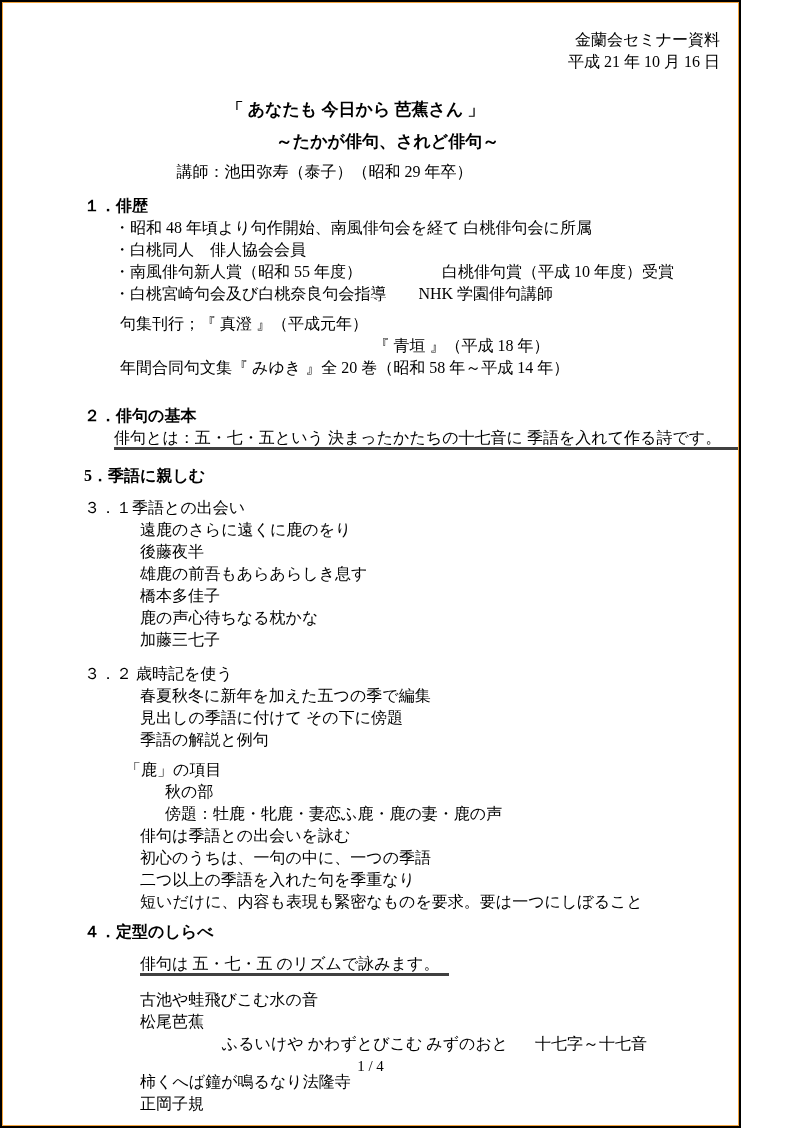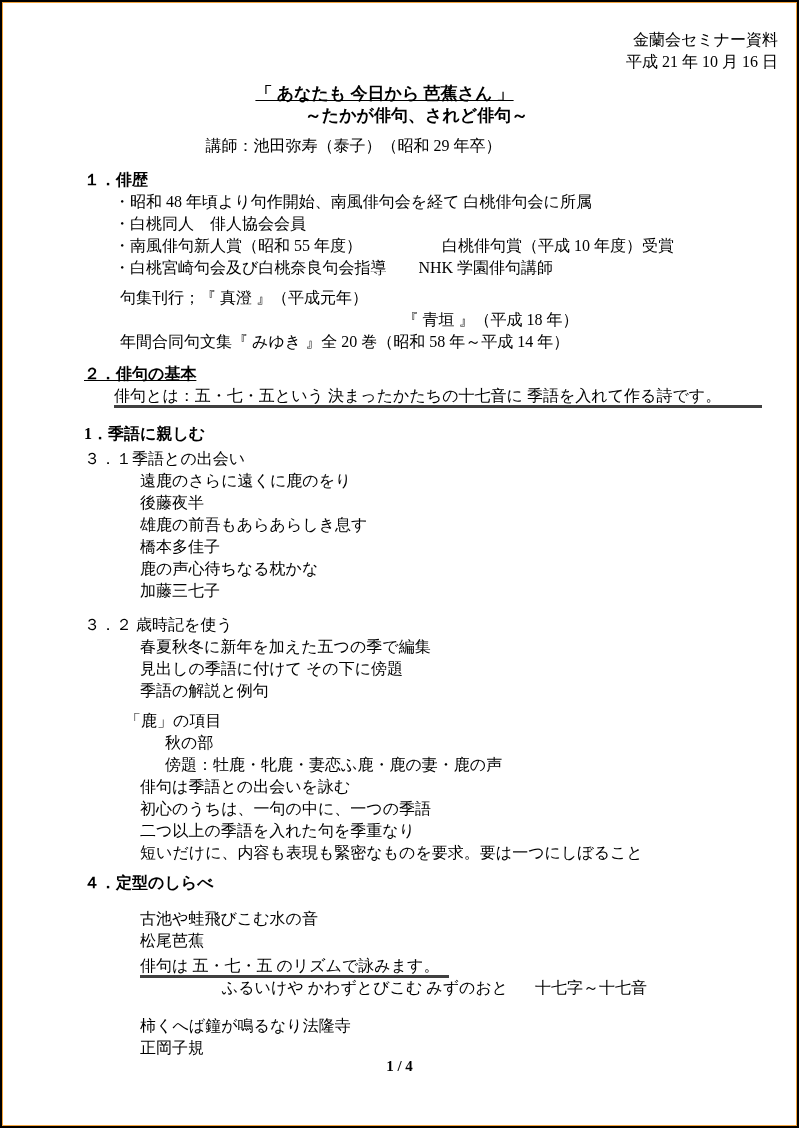--- a/index.html
+++ b/index.html
@@ -2,21 +2,21 @@
 <html><head>
 <meta charset="utf-8">
 <style>
   html, body {
     margin: 0;
     padding: 0;
     background: #ffffff;
   }
   .page {
     position: relative;
-    width: 799px;
+    width: 741px;
     height: 1128px;
     box-sizing: border-box;
     border: 2px solid #000000;
     background: #ffffff;
     font-family: "Liberation Serif", "DejaVu Serif", serif;
     color: #000000;
     overflow: hidden;
   }
   .inner {
     position: absolute;
@@ -43,20 +43,21 @@
     margin-right: 30px;
     white-space: pre;
   }
   .subtitle-line {
     text-align: center;
     font-weight: bold;
     font-size: 17px;
     line-height: 22px;
     margin-left: 34px;
     white-space: pre;
+    margin-top: 10px;
   }
   .lecturer-line {
     text-align: center;
     padding-right: 92px;
     margin-top: 8px;
   }
   .sec-heading {
     font-weight: bold;
     margin-left: 81px;
   }
@@ -65,46 +66,46 @@
   }
   .ind-bullet  { margin-left: 111px; }
   .ind-pub     { margin-left: 117px; }
   .ind-pub2    { margin-left: 182px; text-align: center; }
   .ind-body    { margin-left: 137px; flex-direction: column; }
   .ind-shika   { margin-left: 122px; }
   .ind-shika2  { margin-left: 162px; }
   .ind-reading { margin-left: 192px; text-align: center; }
 
   .mt8  { margin-top: 8px; }
-  .mt10 { margin-top: 3px; font-family: Liberation Serif, serif; }
+  .mt10 { margin-top: 10px; font-family: Liberation Serif, serif; }
   .mt12 { margin-top: 12px; }
   .mt14 { margin-top: 14px; }
   .mt16 { margin-top: 16px; }
-  .mt18 { margin-top: 10px; text-decoration: underline; }
+  .mt18 { margin-top: 26px; }
 
   .row { display: flex; }
   .poem-text   { width: 280px; }
   .haiku-text  { width: 230px; }
   .reading-text{ width: 340px; }
 
   .ul-extend {
     border-bottom: 3px solid #404040;
     padding-bottom: 1px;
   }
   .ul-long  { padding-right: 41px; }
   .ul-short { padding-right: 10px; }
   .ul-part  { text-decoration: underline; }
 
   .footer {
     position: absolute;
     bottom: 50px;
     left: 0;
     width: 100%;
     text-align: center;
-    font-weight: bold;
+    font-weight: normal;
     font-size: 15px;
   }
 </style>
 </head>
 <body>
 
 <div class="page">
   <div class="inner">
 
     <div class="meta-block">
@@ -122,21 +123,21 @@
     <div class="line ind-bullet">・南風俳句新人賞（昭和 55 年度）　　　　　白桃俳句賞（平成 10 年度）受賞</div>
     <div class="line ind-bullet">・白桃宮崎句会及び白桃奈良句会指導　　NHK 学園俳句講師</div>
 
     <div class="line ind-pub mt8">句集刊行；『 真澄 』（平成元年）</div>
     <div class="line ind-pub2">『 青垣 』（平成 18 年）</div>
     <div class="line ind-pub">年間合同句文集『 みゆき 』全 20 巻（昭和 58 年～平成 14 年）</div>
 
     <div class="line sec-heading mt18">２．俳句の基本</div>
     <div class="line ind-bullet"><span class="ul-extend ul-long">俳句とは：五・七・五という 決まったかたちの十七音に 季語を入れて作る詩です。</span></div>
 
-    <div class="line sec-heading mt16">1．季語に親しむ</div>
+    <div class="line sec-heading mt16">5．季語に親しむ</div>
 
     <div class="line sub-heading mt10">３．１季語との出会い</div>
     <div class="line row ind-body">
       <span class="poem-text">遠鹿のさらに遠くに鹿のをり</span>
       <span>後藤夜半</span>
     </div>
     <div class="line row ind-body">
       <span class="poem-text">雄鹿の前吾もあらあらしき息す</span>
       <span>橋本多佳子</span>
     </div>
@@ -153,26 +154,26 @@
     <div class="line ind-shika mt8">「鹿」の項目</div>
     <div class="line ind-shika2">秋の部</div>
     <div class="line ind-shika2">傍題：牡鹿・牝鹿・妻恋ふ鹿・鹿の妻・鹿の声</div>
 
     <div class="line ind-body">俳句は季語との出会いを詠む</div>
     <div class="line ind-body">初心のうちは、一句の中に、一つの季語</div>
     <div class="line ind-body">二つ以上の季語を入れた句を季重なり</div>
     <div class="line ind-body">短いだけに、内容も表現も緊密なものを要求。要は一つにしぼること</div>
 
     <div class="line sec-heading mt8">４．定型のしらべ</div>
+    <div class="line ind-body mt10"><span class="ul-extend ul-short">俳句は 五・七・五 のリズムで詠みます。</span></div>
+
     <div class="line row ind-body mt14">
       <span class="haiku-text">古池や蛙飛びこむ水の音</span>
       <span>松尾芭蕉</span>
     </div>
-
-    <div class="line ind-body mt10"><span class="ul-extend ul-short">俳句は 五・七・五 のリズムで詠みます。</span></div>
     <div class="line row ind-reading">
       <span class="reading-text"><span>ふるいけや かわずとびこむ みずのおと</span><span class="ul-part"></span><span></span></span>
       <span>十七字～十七音</span>
     </div>
 
     <div class="line row ind-body mt16">
       <span class="haiku-text">柿くへば鐘が鳴るなり法隆寺</span>
       <span>正岡子規</span>
     </div>
 

